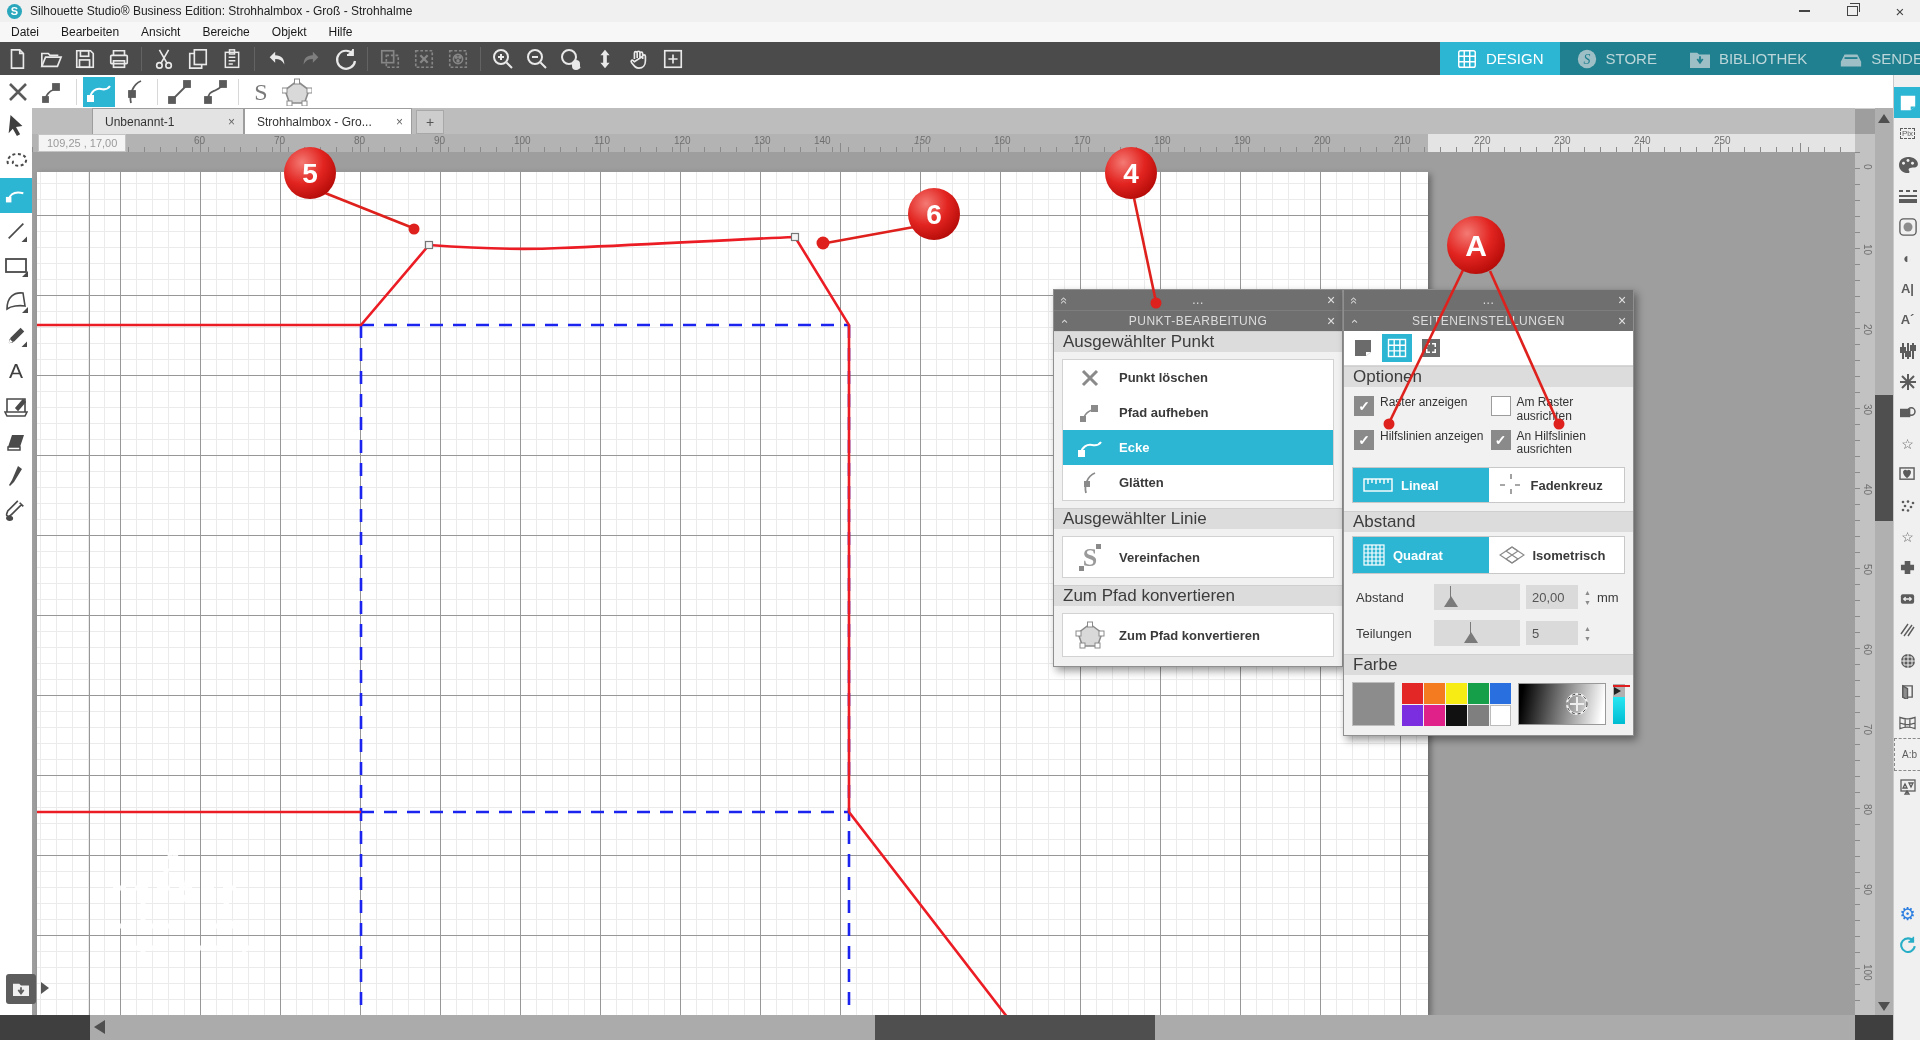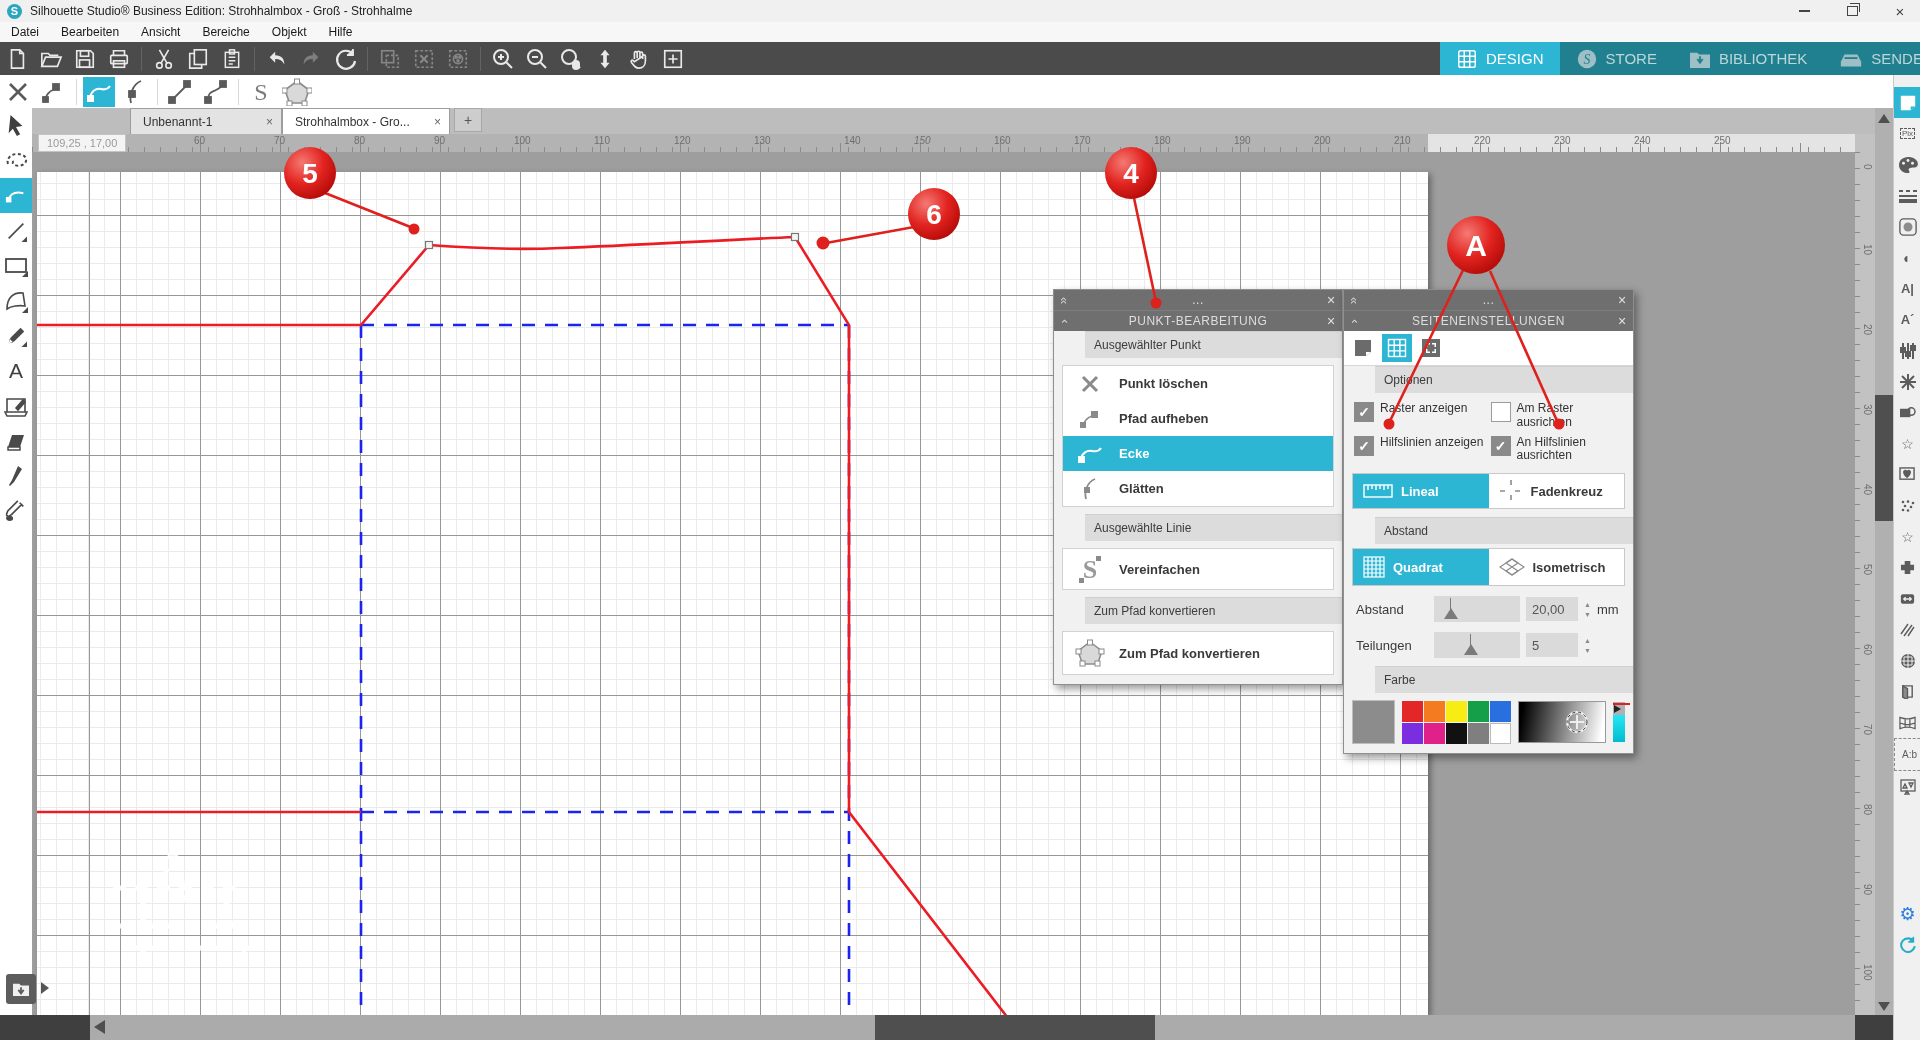--- a/index.html
+++ b/index.html
@@ -34,21 +34,21 @@
   .obi{width:36px;height:30px;display:flex;align-items:center;justify-content:center;}
   .obi.sel{background:#2cb6d4;width:32px;height:30px;margin:0 2px;}
   .obsep{width:1px;height:26px;background:#d8d8d8;margin:0 4px;}
 
   
   .leftbar{left:0;top:108px;width:32px;height:932px;background:#fff;border-right:1px solid #c9c9c9;}
   .lti{width:32px;height:35px;display:flex;align-items:center;justify-content:center;color:#4a4a4a;}
   .lti.sel{background:#2cb6d4;}
 
   
-  .tabsrow{left:32px;top:108px;width:1823px;height:26px;background:#bdbdbd;display:flex;padding-left:38px;}
+  .tabsrow{left:32px;top:108px;width:1823px;height:26px;background:#bdbdbd;display:flex;align-items:flex-end;}
   .tab{height:26px;display:flex;align-items:center;font-size:12px;color:#333;padding:0 8px 0 12px;gap:10px;
        border:1px solid #9d9d9d;border-bottom:none;box-sizing:border-box;}
   .tab .x{color:#666;font-size:12px;}
   .tabadd{width:26px;height:22px;margin-left:4px;background:#cdcdcd;border:1px solid #a8a8a8;
           display:flex;align-items:center;justify-content:center;color:#555;font-size:14px;}
 
   
   .hruler{left:32px;top:134px;width:1823px;height:18px;background:#b3b3b3;overflow:hidden;font-size:10px;color:#6f6f6f;}
   .hruler .lightpart{position:absolute;left:1396px;top:0;width:427px;height:18px;background:#e4e4e4;}
   .hruler .ticks{position:absolute;left:0;bottom:0;width:100%;height:5px;
@@ -94,21 +94,21 @@
 
   
   .panel{position:absolute;width:288px;background:#f1f1f1;border:1px solid #8f8f8f;
          box-shadow:3px 4px 8px rgba(0,0,0,.4);font-size:12px;z-index:10;}
   .phead{height:20px;background:#6f6f6f;color:#dedede;display:flex;align-items:center;position:relative;}
   .phead .mid{flex:1;text-align:center;letter-spacing:.5px;}
   .phead .chev{width:22px;text-align:center;color:#d8d8d8;}
   .rotup{display:inline-block;transform:rotate(90deg);font-size:13px;}
   .phead .xbtn{width:22px;text-align:center;color:#e2e2e2;font-size:14px;}
   .phead.second{border-top:1px solid #7d7d7d;}
-  .sectionstrip{background:#dcdcdc;color:#3c3c3c;padding:6px 9px;font-size:12px;border-top:1px solid #cfcfcf;margin-left:31px;}
+  .sectionstrip{background:#dcdcdc;color:#3c3c3c;padding:0 9px;font-size:17px;border-top:1px solid #cfcfcf;}
   .whitebox{background:#fff;border:1px solid #d2d2d2;margin:7px 8px;}
   .prow{height:35px;display:flex;align-items:center;gap:14px;padding-left:12px;color:#3a3a3a;font-weight:bold;font-size:13px;}
   .prow.sel{background:#2cb6d4;color:#fff;}
   .prow .picn{width:30px;display:flex;justify-content:center;}
 
   
   .ptabs{background:#fff;border-bottom:1px solid #d7d7d7;display:flex;gap:4px;padding:3px 4px;}
   .ptab{width:30px;height:28px;display:flex;align-items:center;justify-content:center;}
   .ptab.sel{background:#2cb6d4;}
   .cbgrid{display:grid;grid-template-columns:1fr 1fr;row-gap:6px;column-gap:4px;padding:9px 10px 6px 10px;}
@@ -482,21 +482,21 @@
     <div>
         <span class="rnum" style="left: 82px;">50</span>
         <span class="rnum" style="left: 162px;">60</span>
         <span class="rnum" style="left: 242px;">70</span>
         <span class="rnum" style="left: 322px;">80</span>
         <span class="rnum" style="left: 402px;">90</span>
         <span class="rnum" style="left: 482px;">100</span>
         <span class="rnum" style="left: 562px;">110</span>
         <span class="rnum" style="left: 642px;">120</span>
         <span class="rnum" style="left: 722px;">130</span>
-        <span class="rnum" style="left: 812px;">140</span>
+        <span class="rnum" style="left: 782px;">140</span>
         <span class="rnum" style="left: 882px; font-style: italic;">150</span>
         <span class="rnum" style="left: 962px;">160</span>
         <span class="rnum" style="left: 1042px;">170</span>
         <span class="rnum" style="left: 1122px;">180</span>
         <span class="rnum" style="left: 1202px;">190</span>
         <span class="rnum" style="left: 1282px;">200</span>
         <span class="rnum" style="left: 1362px;">210</span>
         <span class="rnum" style="left: 1442px;">220</span>
         <span class="rnum" style="left: 1522px;">230</span>
         <span class="rnum" style="left: 1602px;">240</span>
@@ -739,21 +739,21 @@
       <div class="prow">
         <span class="picn">
           <svg width="20" height="24" viewBox="0 0 20 24" fill="none" stroke="#8a8a8a" stroke-width="1.8">
               <path d="M15 2C7 5 4 15 6 22"></path>
               <rect x="4" y="10" width="6" height="6" fill="#8a8a8a" stroke="none"></rect>
             </svg>
           </span>
         <span>Glätten</span>
       </div>
     </div>
-    <div class="sectionstrip">Ausgewählte Linie</div>
+    <div class="sectionstrip">Ausgewählter Linie</div>
     <div class="whitebox">
       <div class="prow" style="height:40px;">
         <span class="picn">
           <svg width="26" height="30" viewBox="0 0 26 30">
               <text x="13" y="24" text-anchor="middle" font-size="26" fill="#9a9a9a" font-family="Liberation Serif,serif">S</text>
               <rect x="2" y="24" width="5" height="5" fill="#8a8a8a"></rect>
               <rect x="19" y="2" width="5" height="5" fill="#8a8a8a"></rect>
             </svg>
           </span>
         <span>Vereinfachen</span>

